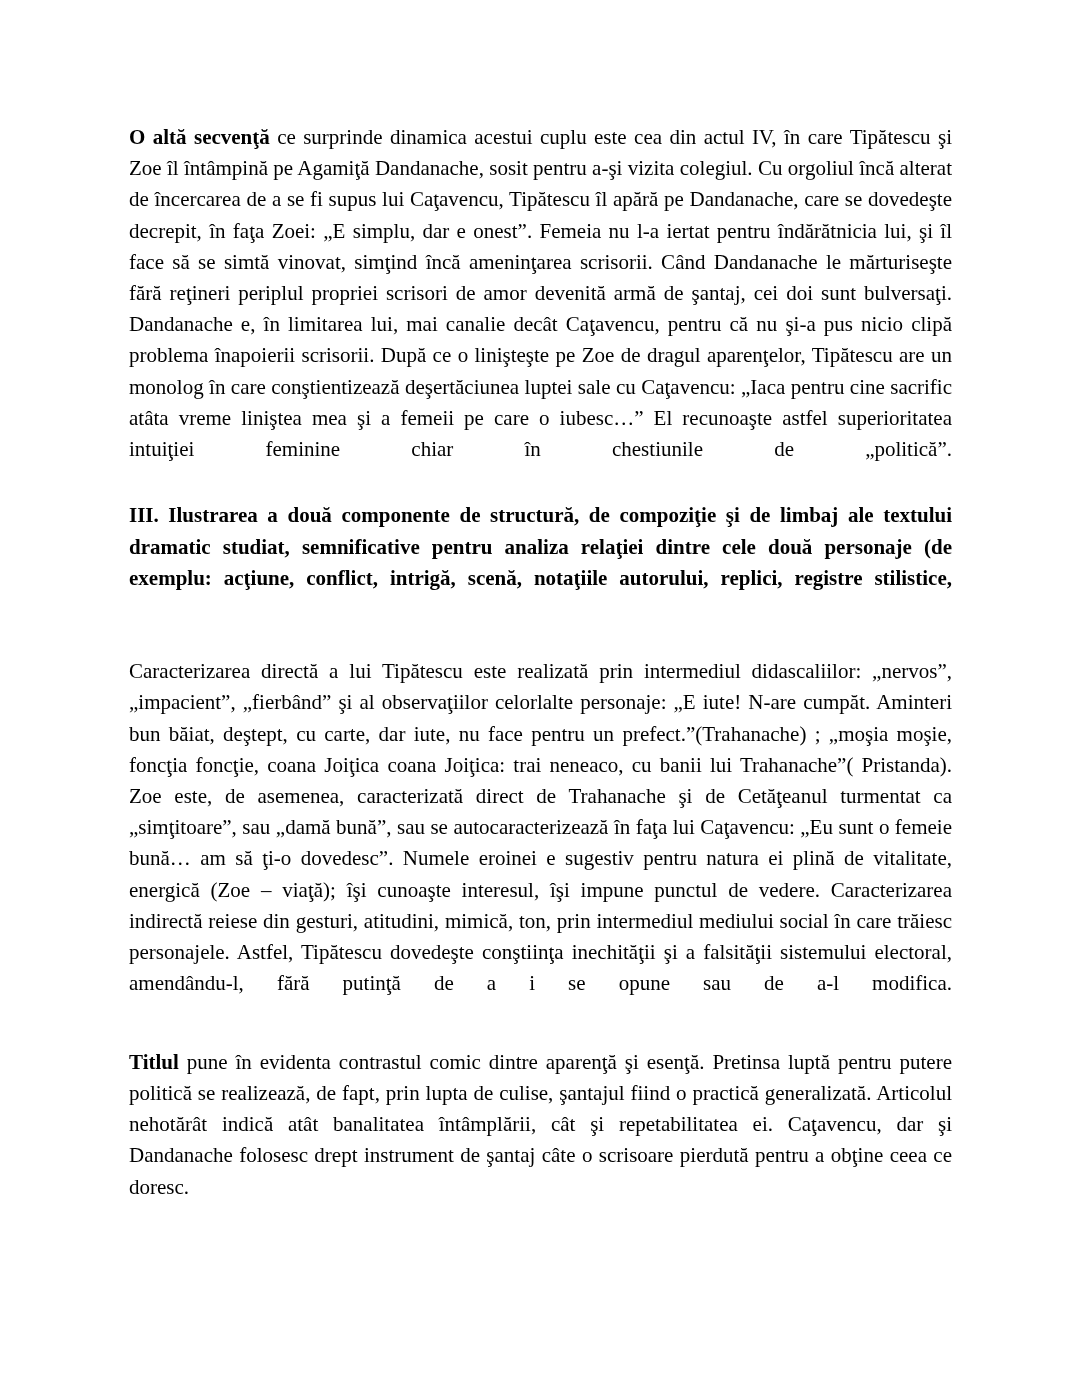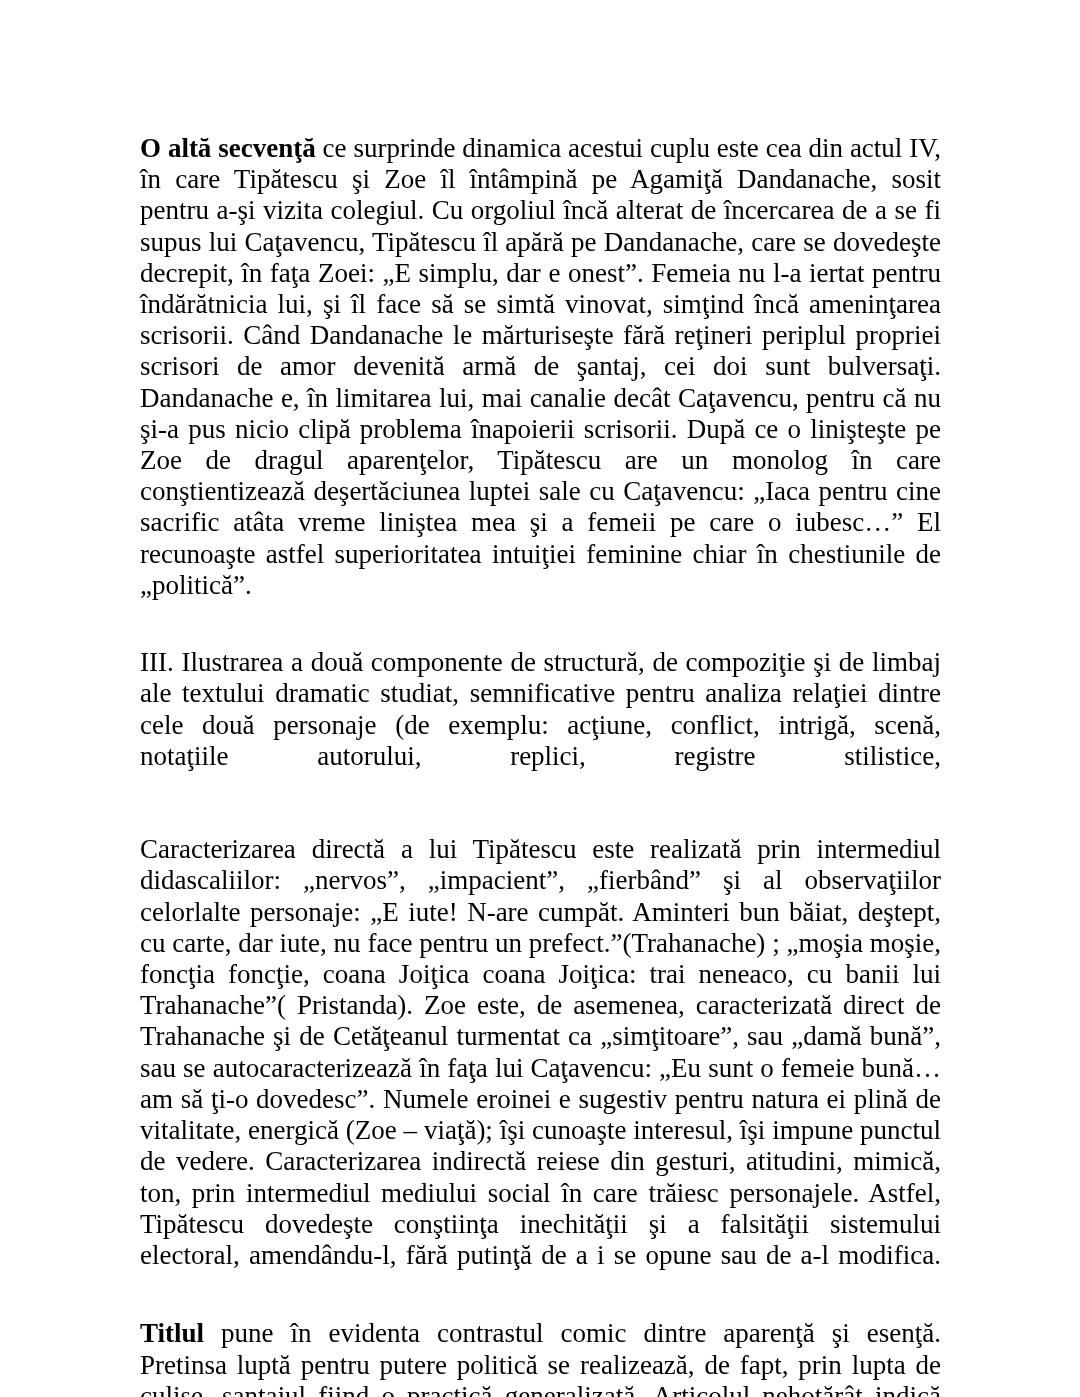--- a/index.html
+++ b/index.html
@@ -25,31 +25,31 @@
   }
 
   .doc-body {
     position: absolute;
     left: 125px;
     top: 118px;
     width: 831px;
   }
 
   p.para {
-    margin: 15px;
-    font-size: 27px;
+    margin: 4px;
+    font-size: 21px;
     line-height: 31.2px;
     text-align: justify;
     text-justify: inter-word;
     hyphens: none;
     color: #000000;
   }
 
   p.para.heading-block {
-    font-weight: normal;
+    font-weight: bold;
   }
 
   
   p.para.tight {
     margin-top: 0;
   }
 
   
   p.para.gap-large {
     margin-top: 31px;

